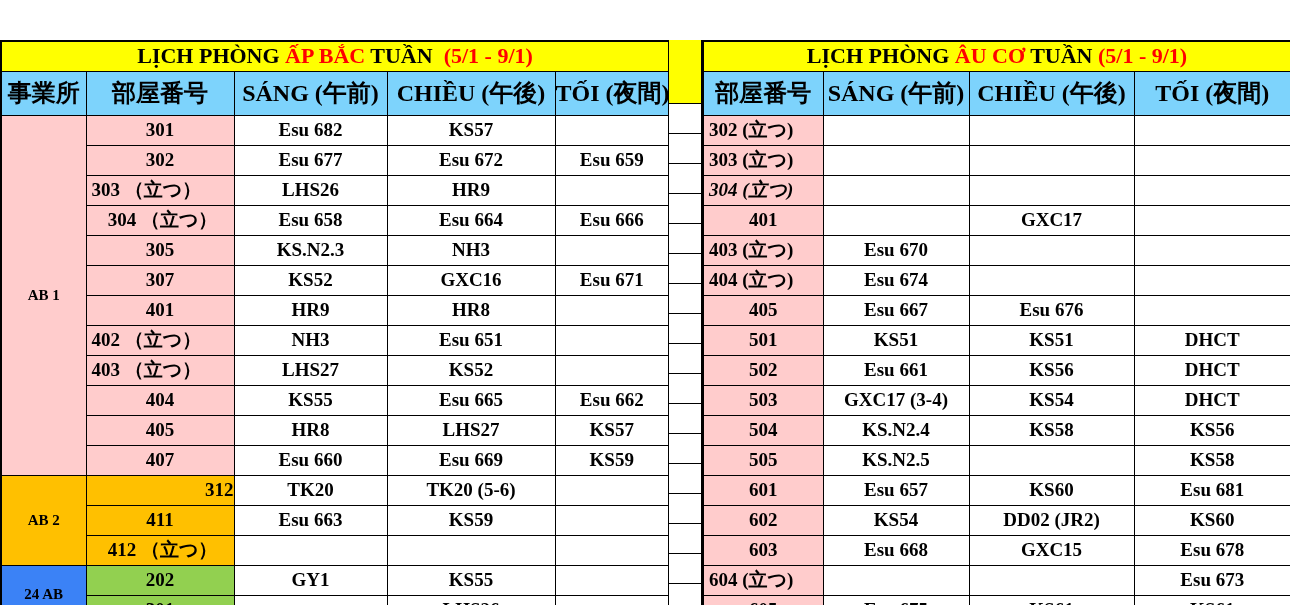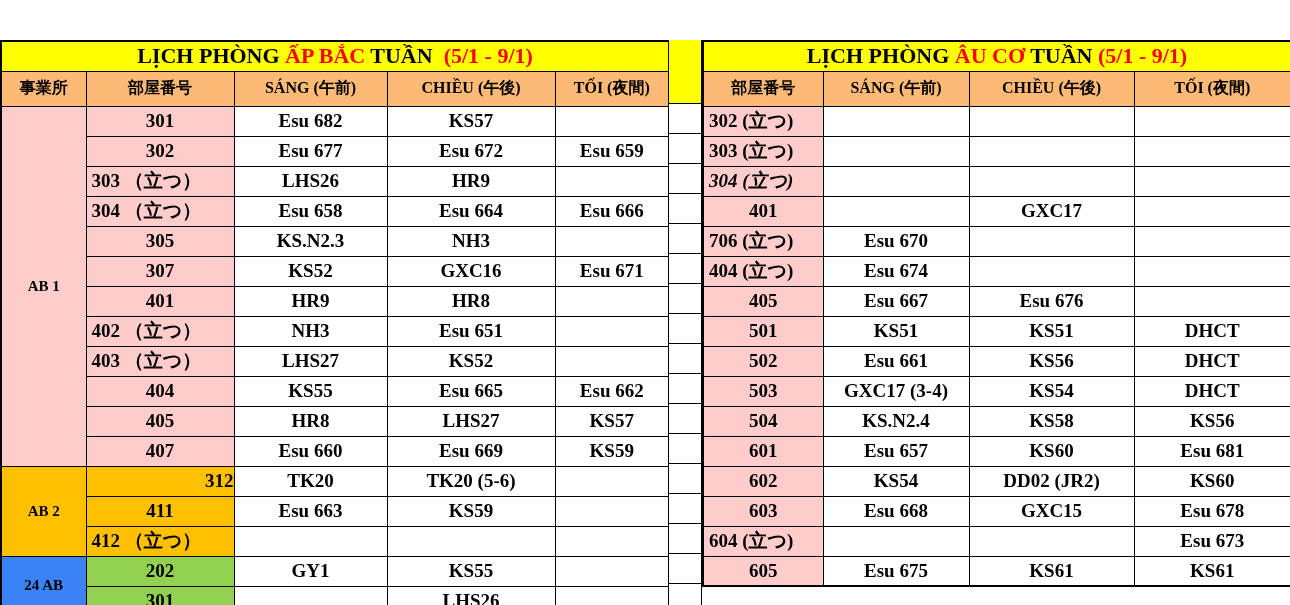--- a/index.html
+++ b/index.html
@@ -21,21 +21,21 @@
   #left-table  { left: 0;     width: 668px; }
   #right-table { left: 702px; width: 588px; }
 
   th, td {
     border: 1.5px solid #000;
     text-align: center; vertical-align: middle;
     overflow: hidden; white-space: nowrap;
   }
   tr.title-row th { height: 30px; background: #FFFF00; font-size: 22px; }
   tr.title-row span { white-space: pre; }
-  tr.head-row th { height: 35px; background: #fdba74; font-size: 16px; }
+  tr.head-row th { height: 44px; background: #7dd3fc; font-size: 24px; }
   tbody td { height: 30px; font-size: 19px; background: #fff; }
   .red { color: #FF0000; }
   td.room { background: #FFCCCC; }
   td.room-left { text-align: left; padding-left: 5px; }
   td.group-cell { font-size: 15px; }
 
   
   .gapcol {
     position: absolute; left: 668px; top: 0; width: 34px; height: 605px;
     border-left: 1.5px solid #000; border-right: 1.5px solid #000;
@@ -90,21 +90,21 @@
           <td>Esu 672</td>
           <td>Esu 659</td>
         </tr>
         <tr>
           <td class="room room-left" style="background: rgb(255, 204, 204);">303 （立つ）</td>
           <td>LHS26</td>
           <td>HR9</td>
           <td></td>
         </tr>
         <tr>
-          <td class="room room-left" style="background: rgb(255, 204, 204);">304 （立つ）</td>
+          <td class="room room-left" style="background: rgb(255, 204, 204); text-align: center;">304 （立つ）</td>
           <td>Esu 658</td>
           <td>Esu 664</td>
           <td>Esu 666</td>
         </tr>
         <tr>
           <td class="room" style="background: rgb(255, 204, 204);">305</td>
           <td>KS.N2.3</td>
           <td>NH3</td>
           <td></td>
         </tr>
@@ -157,21 +157,21 @@
           <td>TK20 (5-6)</td>
           <td></td>
         </tr>
         <tr>
           <td class="room" style="background: rgb(255, 192, 0);">411</td>
           <td>Esu 663</td>
           <td>KS59</td>
           <td></td>
         </tr>
         <tr>
-          <td class="room room-left" style="background: rgb(255, 192, 0);">412 （立つ）</td>
+          <td class="room room-left" style="background: rgb(255, 192, 0); text-align: center;">412 （立つ）</td>
           <td></td>
           <td></td>
           <td></td>
         </tr>
         <tr>
           <td class="room group-cell" rowspan="2" style="background: #3b82f6;">24 AB</td>
           <td class="room" style="background: rgb(146, 208, 80);">202</td>
           <td>GY1</td>
           <td>KS55</td>
           <td></td>
@@ -252,21 +252,21 @@
           <td></td>
           <td></td>
         </tr>
         <tr>
           <td class="room" style="background: rgb(255, 204, 204);">401</td>
           <td></td>
           <td>GXC17</td>
           <td></td>
         </tr>
         <tr>
-          <td class="room room-left" style="background: rgb(255, 204, 204);">706 (立つ)</td>
+          <td class="room room-left" style="background: rgb(255, 204, 204);">403 (立つ)</td>
           <td>Esu 670</td>
           <td></td>
           <td></td>
         </tr>
         <tr>
           <td class="room room-left" style="background: rgb(255, 204, 204);">404 (立つ)</td>
           <td>Esu 674</td>
           <td></td>
           <td></td>
         </tr>
@@ -294,20 +294,26 @@
           <td>KS54</td>
           <td>DHCT</td>
         </tr>
         <tr>
           <td class="room" style="background: rgb(255, 204, 204);">504</td>
           <td>KS.N2.4</td>
           <td>KS58</td>
           <td>KS56</td>
         </tr>
         <tr>
+          <td class="room" style="background: rgb(255, 204, 204);">505</td>
+          <td>KS.N2.5</td>
+          <td></td>
+          <td>KS58</td>
+        </tr>
+        <tr>
           <td class="room" style="background: rgb(255, 204, 204);">601</td>
           <td>Esu 657</td>
           <td>KS60</td>
           <td>Esu 681</td>
         </tr>
         <tr>
           <td class="room" style="background: rgb(255, 204, 204);">602</td>
           <td>KS54</td>
           <td>DD02 (JR2)</td>
           <td>KS60</td>

